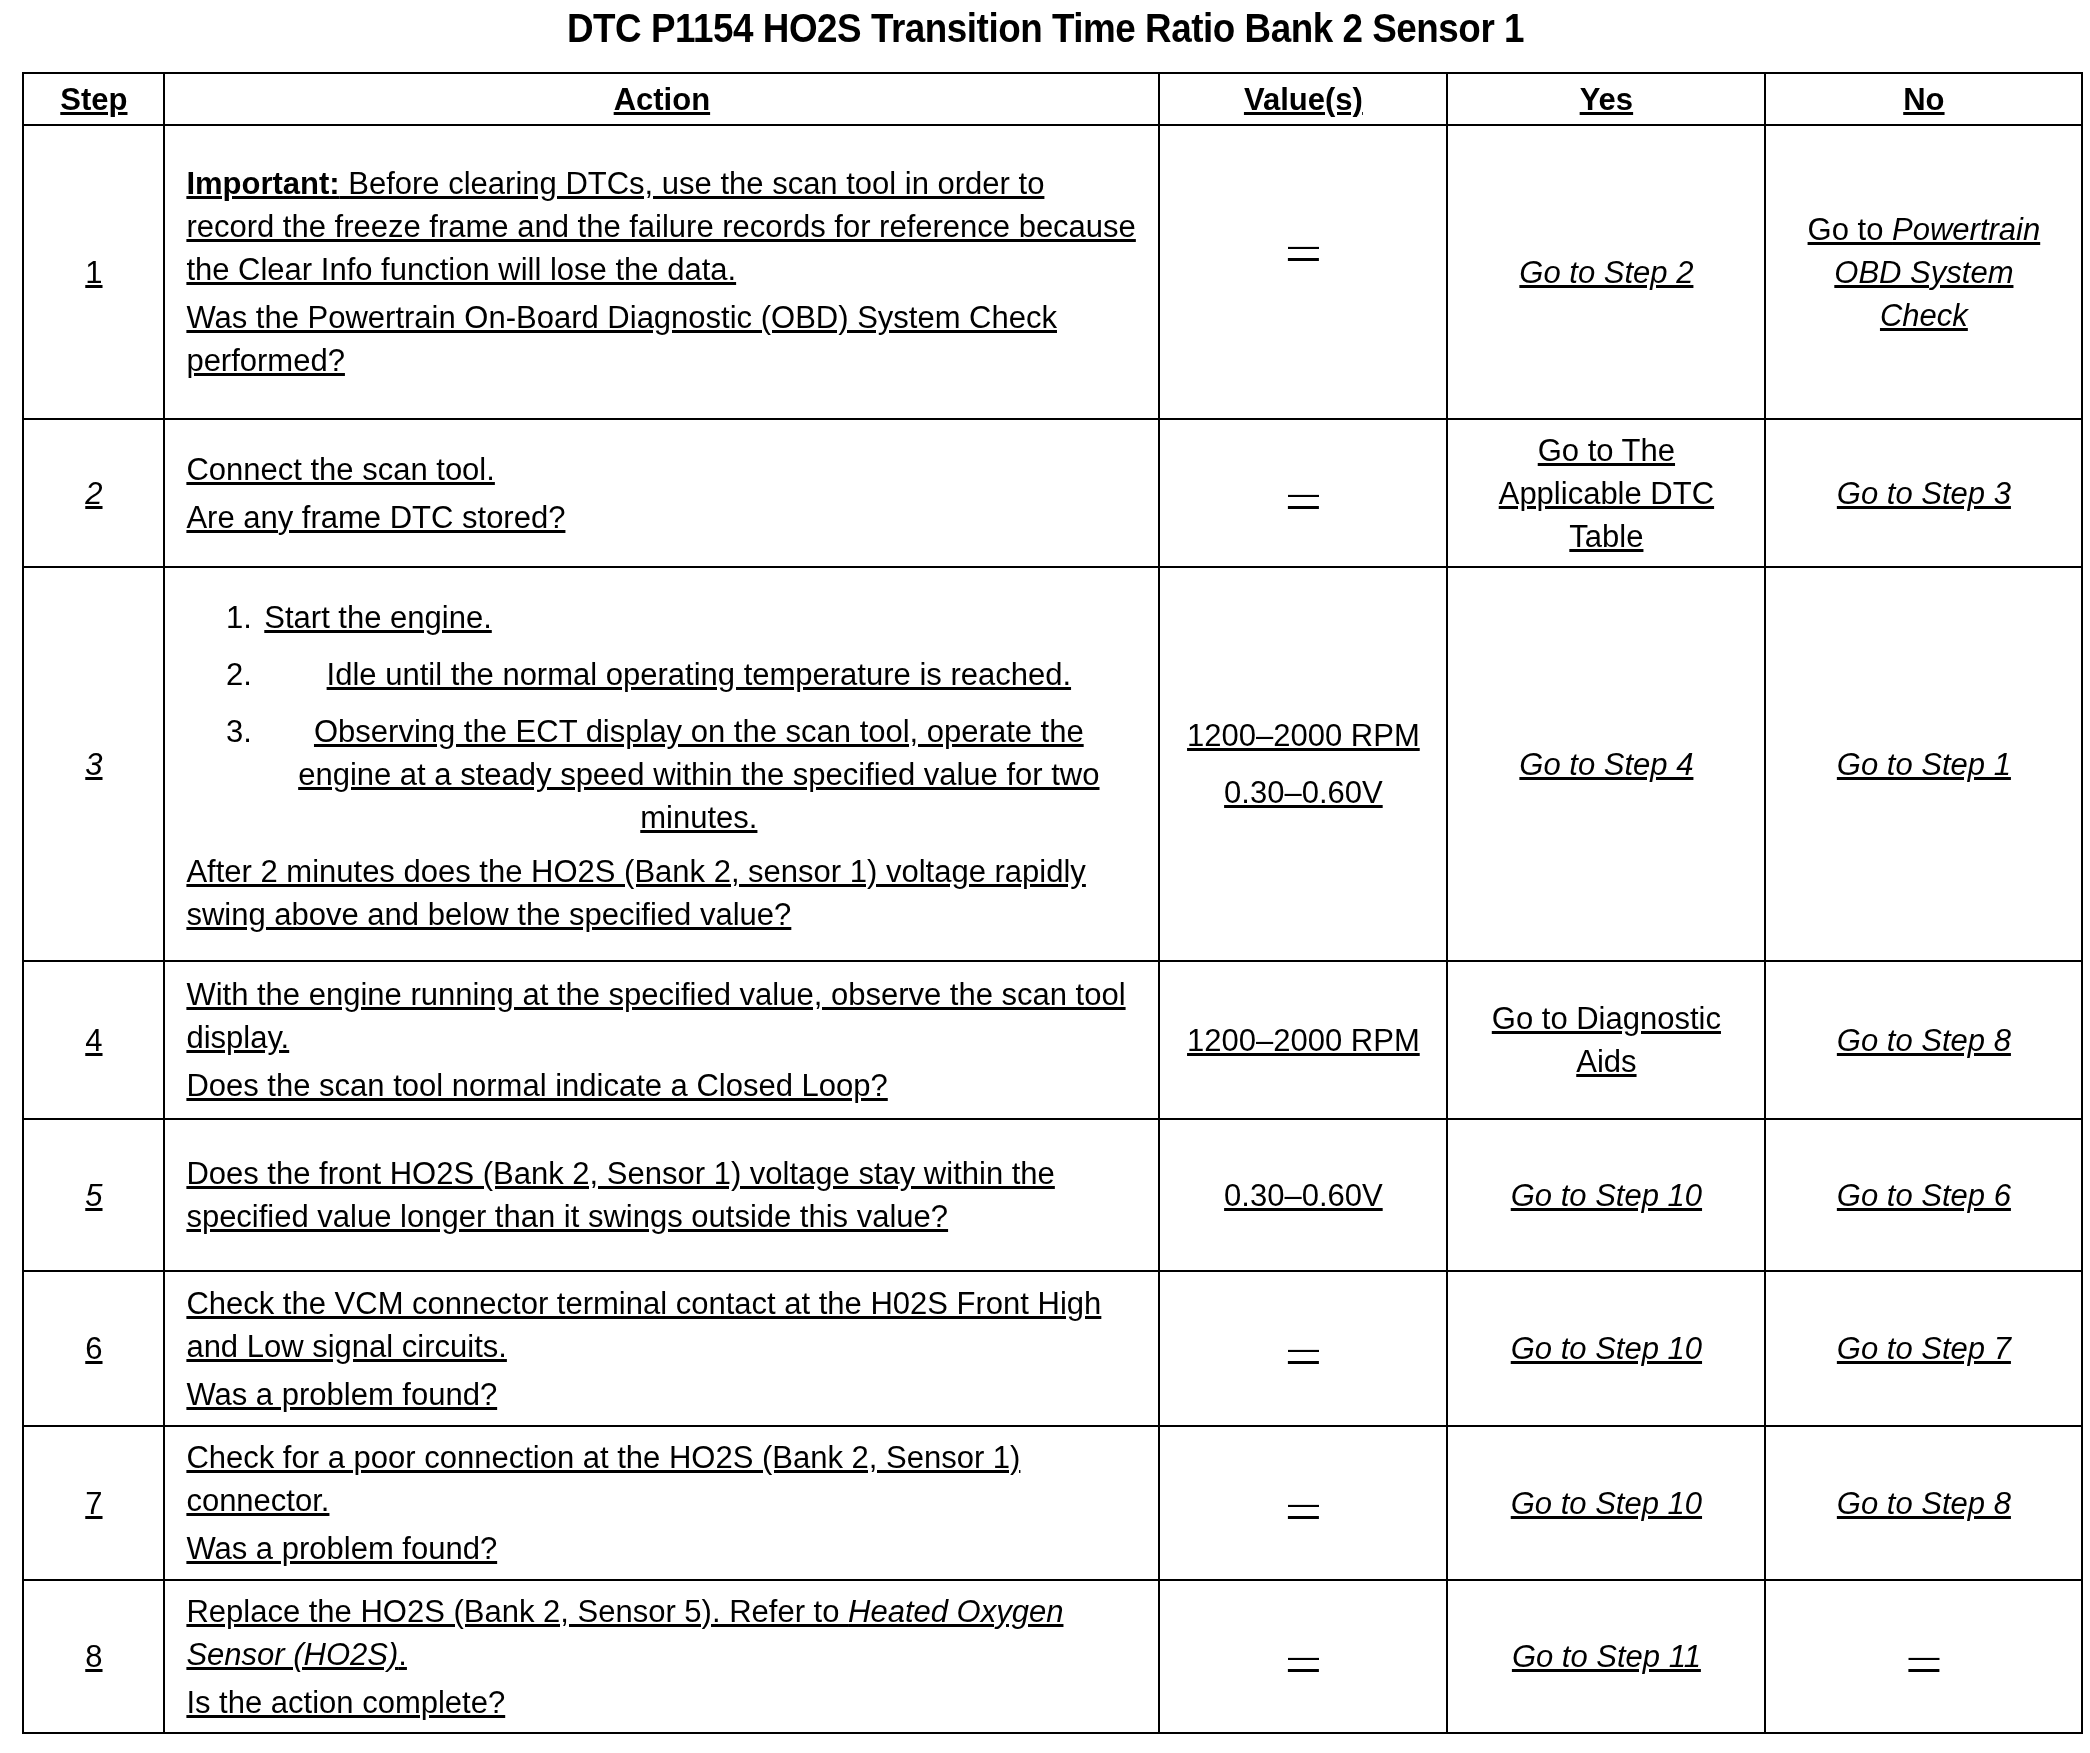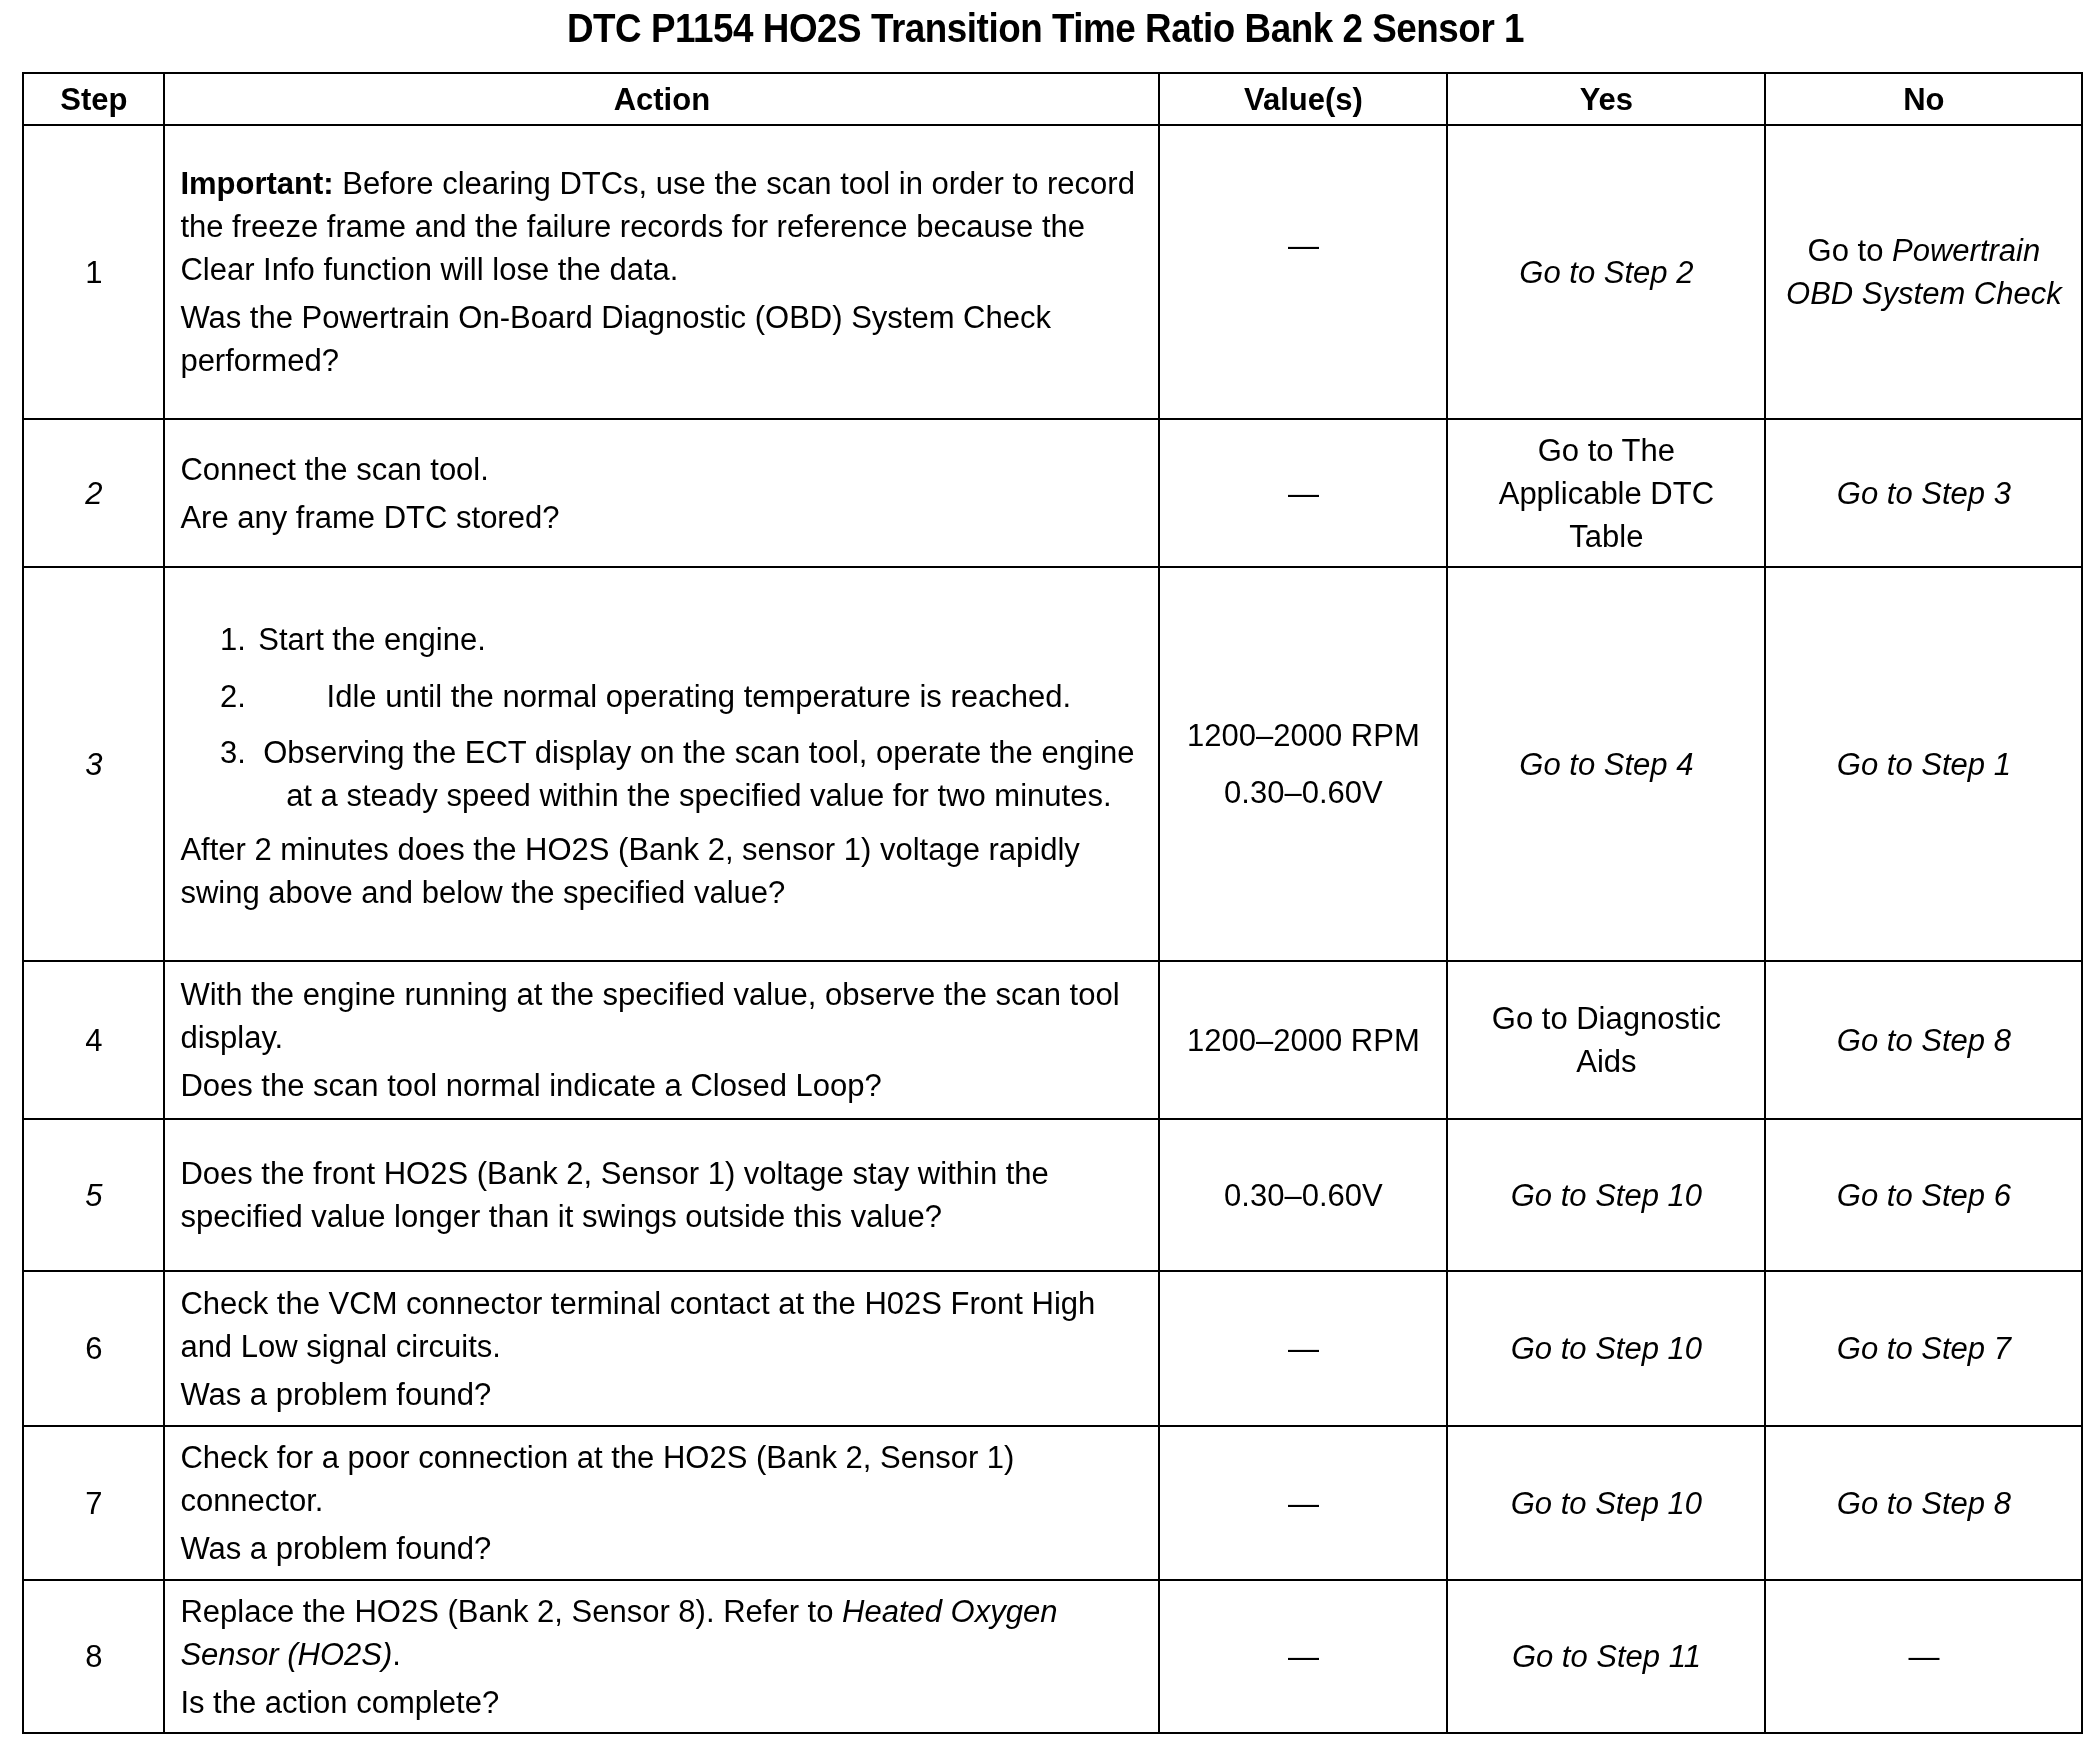--- a/index.html
+++ b/index.html
@@ -2,22 +2,22 @@
 <html><head>
 <meta charset="utf-8">
 <style>
   html, body { margin:0; padding:0; background:#ffffff; }
   body { width:2091px; height:1753px; position:relative; overflow:hidden;
          font-family:"Liberation Sans", sans-serif; color:#000; }
   .title { position:absolute; left:0; top:5.9px; width:2091px; text-align:center;
            font-weight:bold; font-size:40px; letter-spacing:-0.5px; transform:scaleX(0.92); }
   table.dtc { position:absolute; left:22.4px; top:72px; width:2059px;
               border-collapse:collapse; table-layout:fixed; }
-  table.dtc td, table.dtc th { border:2.9px solid #000; padding:0 15px; font-size:31px;
-              line-height:43px; vertical-align:middle; }
+  table.dtc td, table.dtc th { border:2.9px solid #000; padding:0 21px; font-size:31px;
+              line-height:43px; vertical-align:middle;text-decoration:underline; }
   table.dtc th { font-weight:bold; text-align:center; height:50px; }
   col.c-step { width:141px; } col.c-action { width:995px; } col.c-value { width:288px; }
   col.c-yes { width:318px; } col.c-no { width:317px; }
   td.step { text-align:center; }
   td.step.ital { font-style:italic; }
   td.value { text-align:center; }
   td.yes, td.no { text-align:center; vertical-align:bottom; padding-bottom:3.9px; }
   td.action { vertical-align:top; padding-top:3.9px; padding-bottom:3.9px; }
   .p { margin:0; }
   .p + .p { margin-top:5px; }
@@ -144,21 +144,21 @@
       <td class="value">
           <div class="v">—</div>
         </td>
       <td class="yes i">Go to Step 10</td>
       <td class="no i">Go to Step 8</td>
     </tr>
 
     <tr style="height:153px;">
       <td class="step">8</td>
       <td class="action">
-        <p class="p"><span>Replace the HO2S (Bank 2, Sensor 8). Refer to </span><span class="i">Heated Oxygen Sensor (HO2S)</span><span>.</span></p>
+        <p class="p"><span>Replace the HO2S (Bank 2, Sensor 5). Refer to </span><span class="i">Heated Oxygen Sensor (HO2S)</span><span>.</span></p>
         <p class="p">Is the action complete?</p>
       </td>
       <td class="value">
           <div class="v">—</div>
         </td>
       <td class="yes i">Go to Step 11</td>
       <td class="no">—</td>
     </tr>
   </tbody>
 </table>

